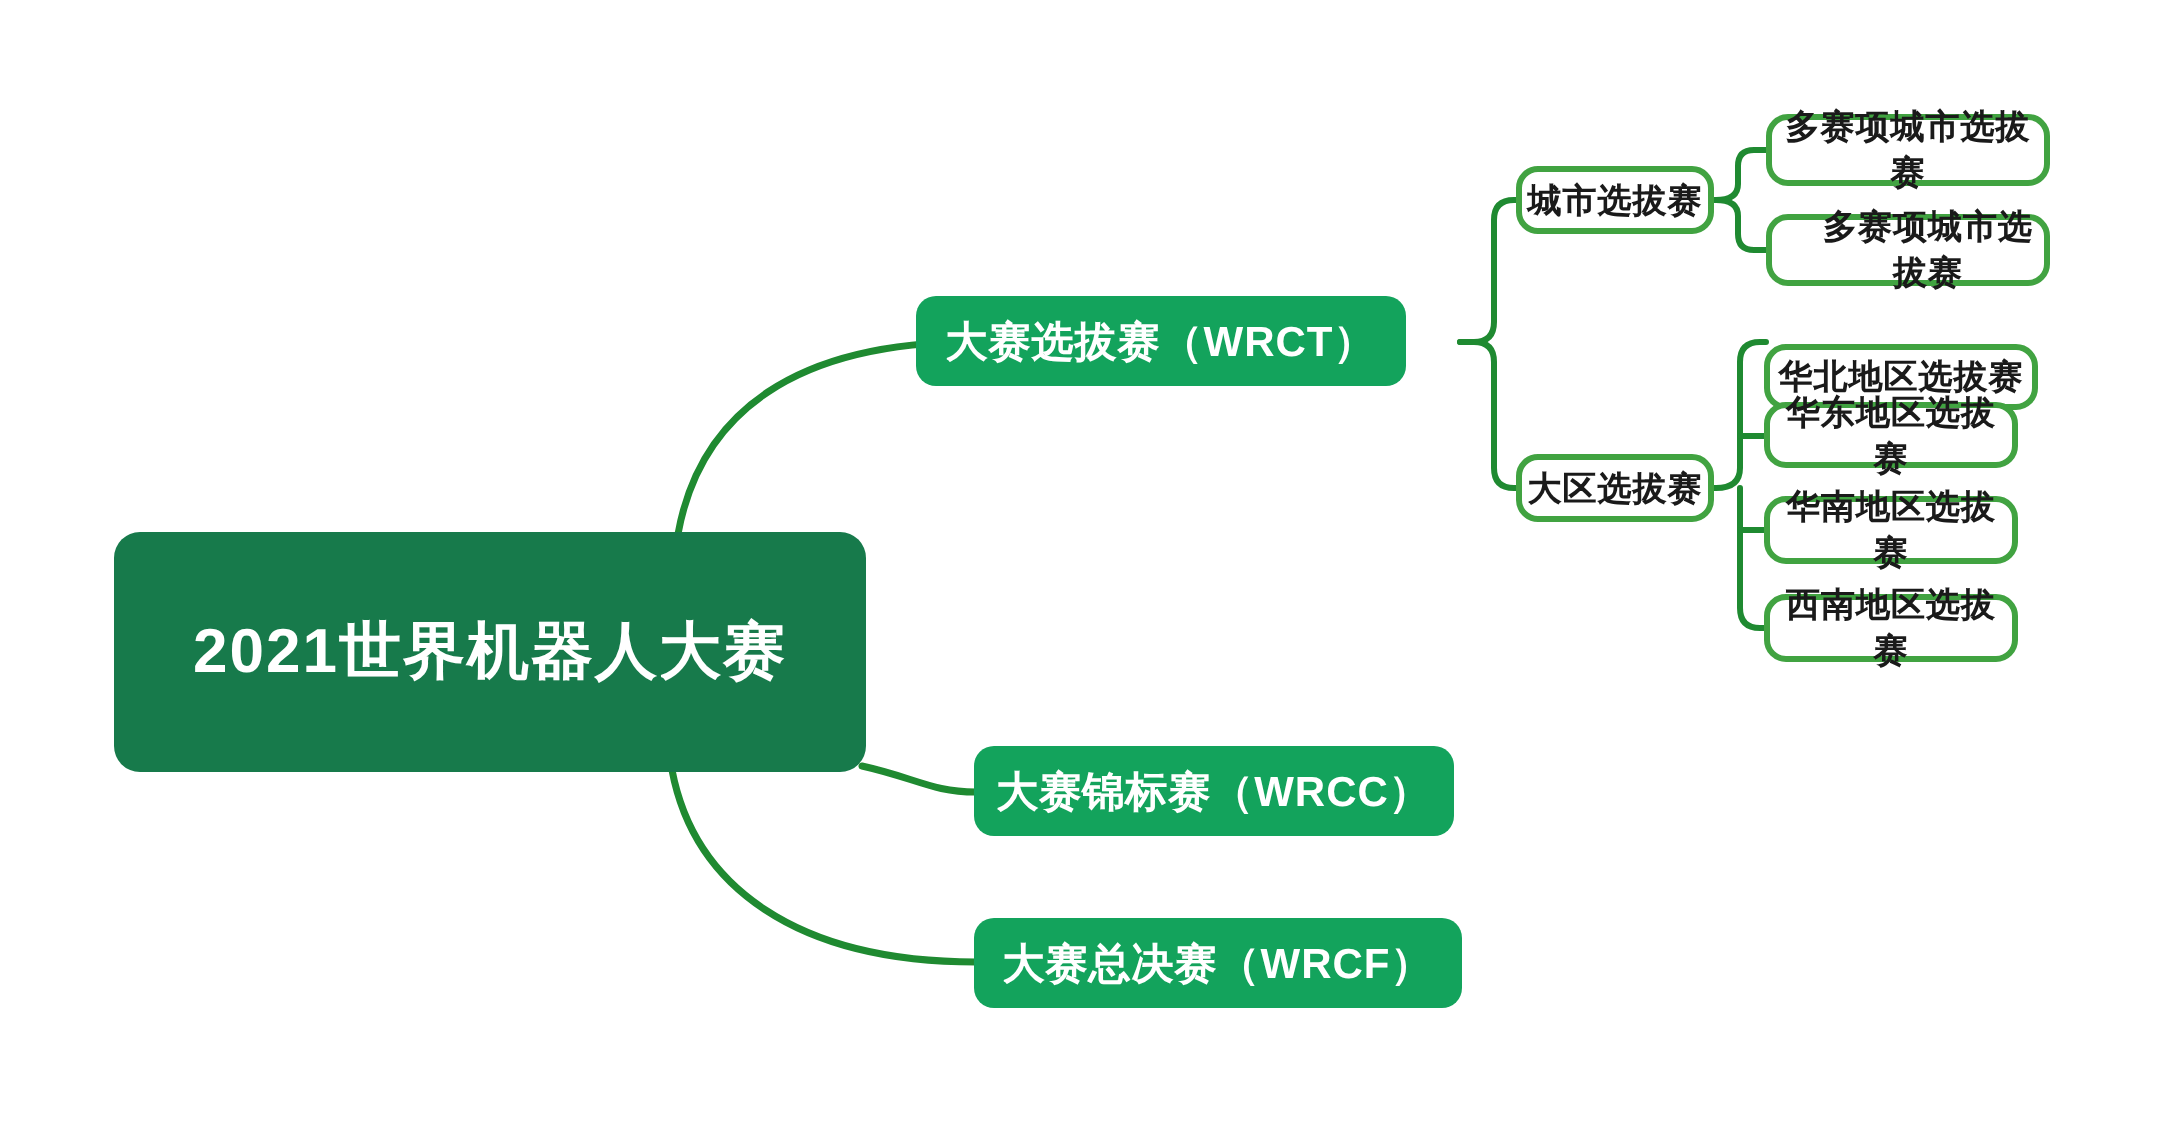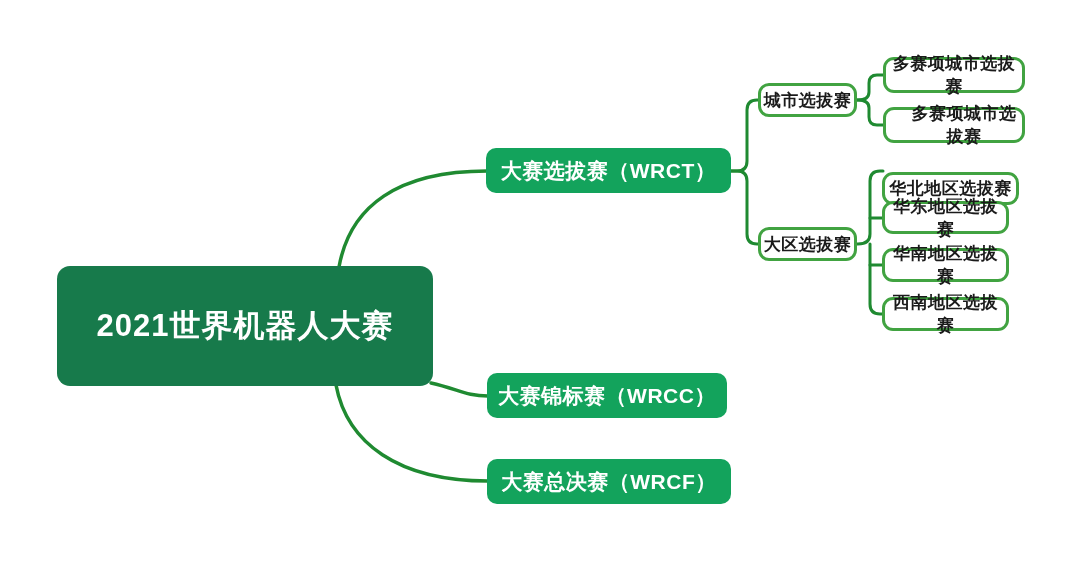--- a/index.html
+++ b/index.html
@@ -51,21 +51,21 @@
     flex-direction: row;
     letter-spacing: 1px;
   }
   .node-branch {
     background: #13a35c;
     border-radius: 10px;
     color: #ffffff;
     font-size: 21px;
     letter-spacing: 0.5px;
   }
-  .node-wrct { left: 486px; top: 148px; width: 245px; height: 45px; }
+  .node-wrct { left: 458px; top: 148px; width: 245px; height: 45px; }
   .node-wrcc { left: 487px; top: 373px; width: 240px; height: 45px; }
   .node-wrcf { left: 487px; top: 459px; width: 244px; height: 45px; }
 
   .node-outline {
     background: #ffffff;
     border: 3px solid #41a341;
     border-radius: 11px;
     color: #1a1a1a;
     font-size: 17px;
     letter-spacing: 0.5px;

